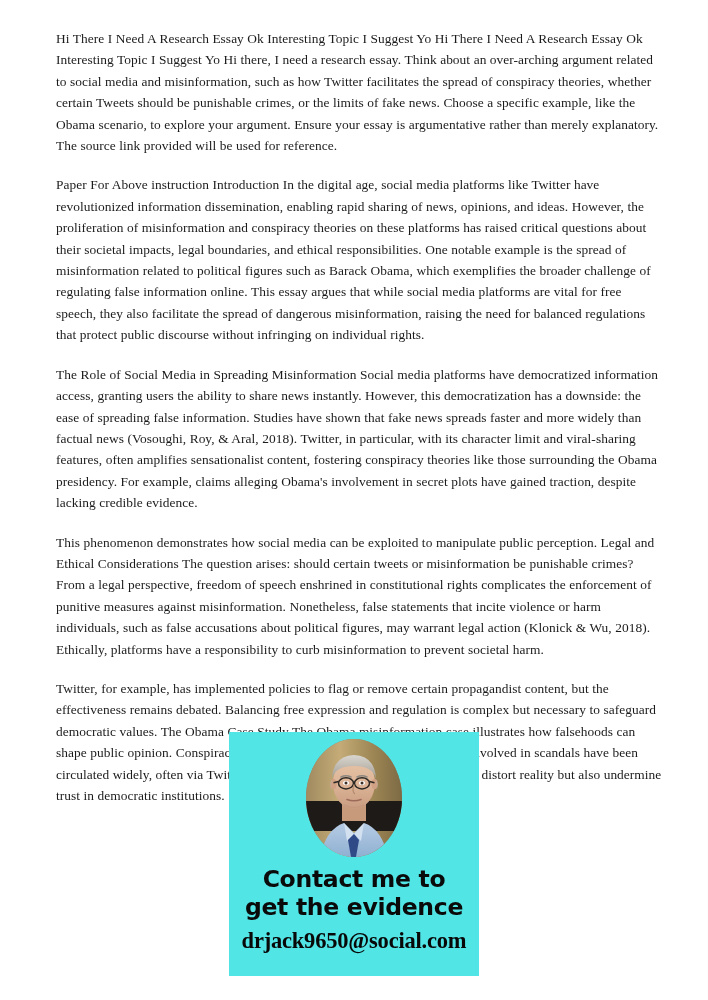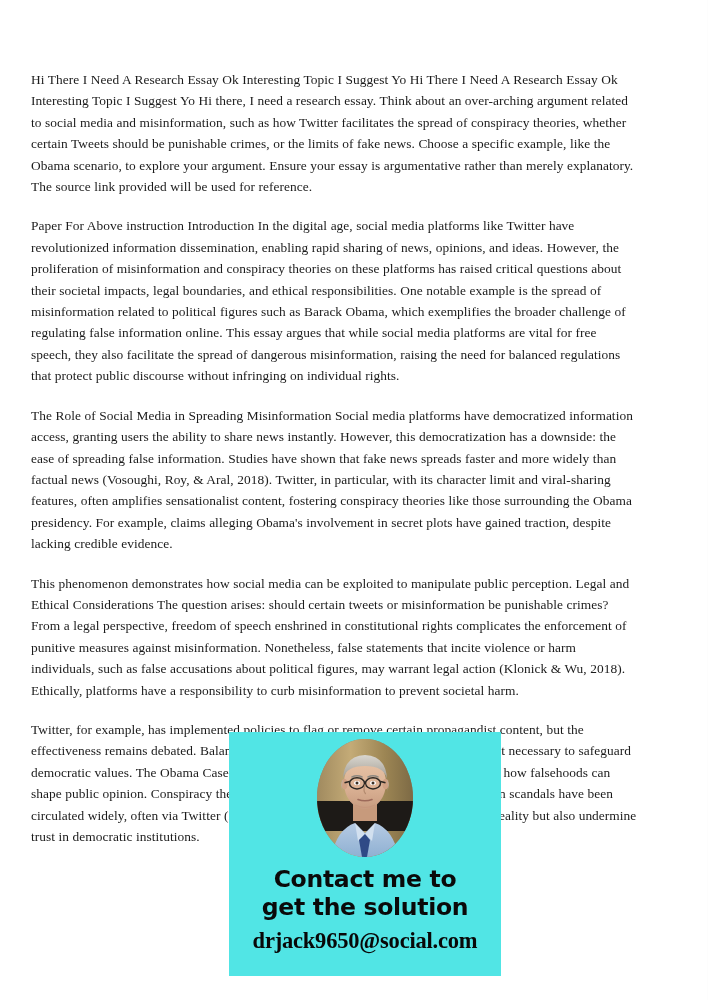--- a/index.html
+++ b/index.html
@@ -10,43 +10,42 @@
   .page {
     position: relative;
     width: 708px;
     height: 1000px;
     background: #ffffff;
     overflow: hidden;
     box-sizing: border-box;
   }
   .doc-body {
     position: absolute;
-    left: 31px;
+    left: 56px;
     top: 28px;
     width: 607px;
-    margin-top: 41px;
   }
   .para {
     font-family: "Liberation Serif", "DejaVu Serif", serif;
     font-size: 13.4px;
     line-height: 21.4px;
     color: #1b1b1b;
     text-align: left;
     margin: 0 0 18px 0;
     letter-spacing: 0.05px;
     word-spacing: 0.1px;
   }
   .para:last-child { margin-bottom: 0; }
 
   
   .contact-overlay {
     position: absolute;
     left: 229px;
     top: 732px;
-    width: 272px;
+    width: 250px;
     height: 244px;
     background: #51e5e5;
     z-index: 5;
     display: flex;
     flex-direction: column;
     align-items: center;
     box-sizing: border-box;
     padding-top: 7px;
   }
   .portrait-wrap {
@@ -173,20 +172,20 @@
         <path d="M48 46 q-2.2 6 0.4 8.5" stroke="#b48b6f" stroke-width="1.3" fill="none" stroke-linecap="round"></path>
 
         <path d="M41 60.5 q7 2.6 14 0" stroke="#9d6a5a" stroke-width="1.6" fill="none" stroke-linecap="round"></path>
 
         <path d="M38 66 q10 5 20 0" stroke="#c49279" stroke-width="1.2" fill="none" opacity="0.6"></path>
       </svg>
     </div>
 
     <div class="contact-lines">
       <div class="contact-line">Contact me to</div>
-      <div class="contact-line">get the solution</div>
+      <div class="contact-line">get the evidence</div>
       <div class="contact-email">drjack9650@social.com</div>
     </div>
 
   </div>
 
   <div class="page-edge-right"></div>
 </div>
 
 </body></html>

